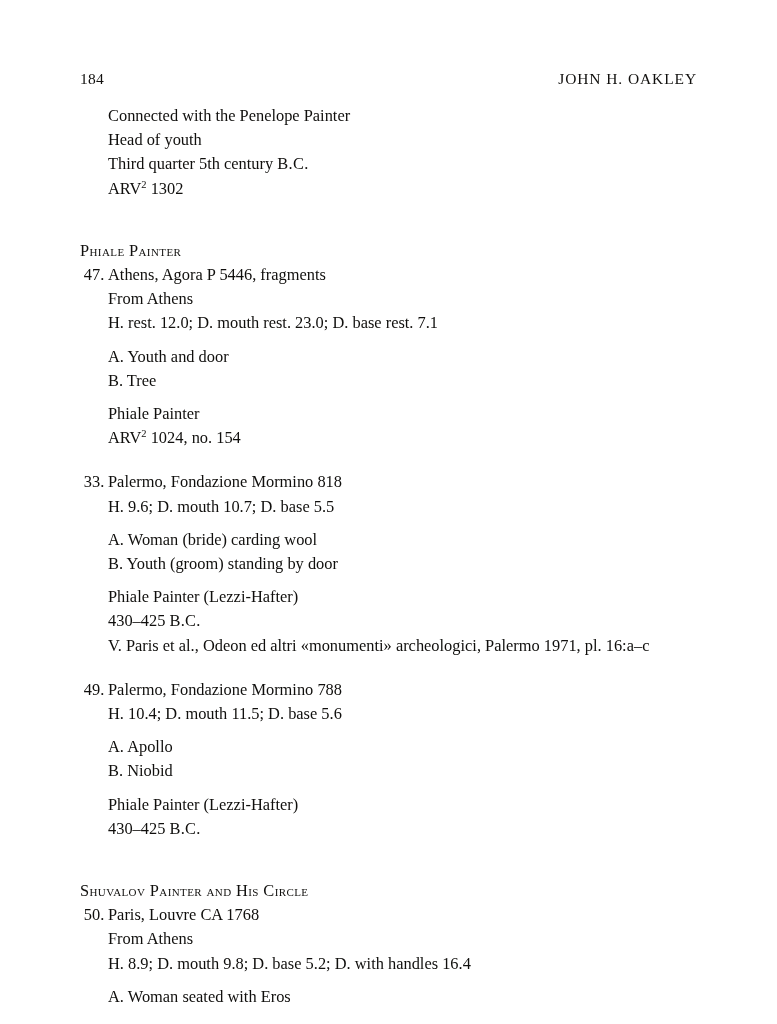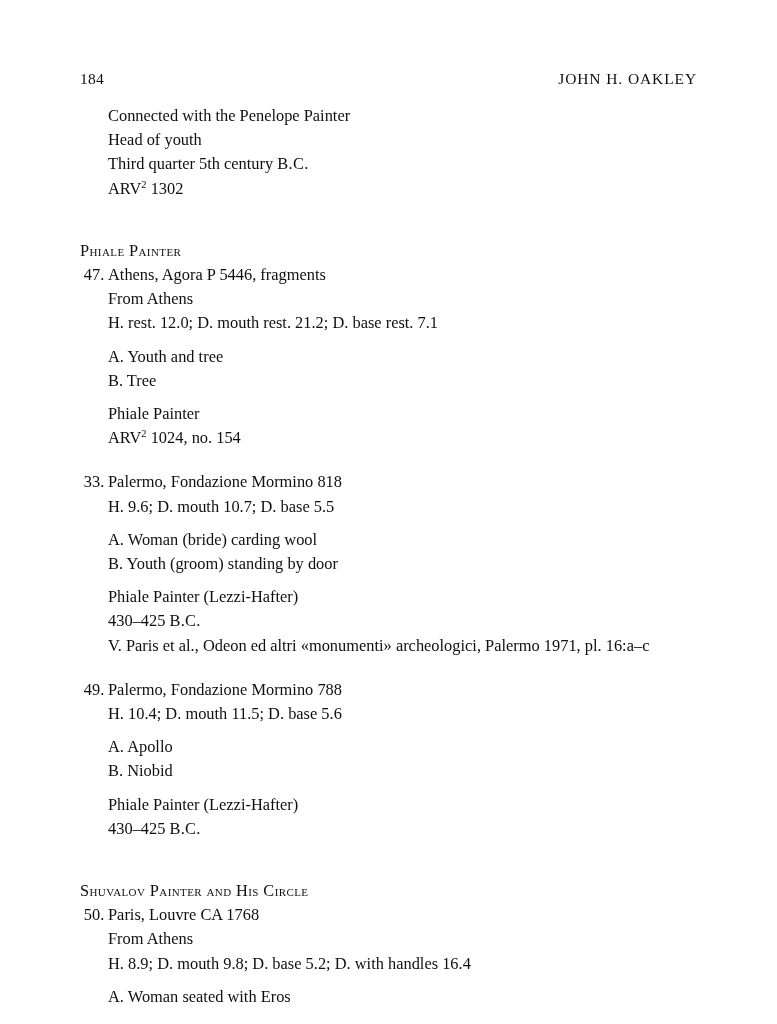--- a/index.html
+++ b/index.html
@@ -102,23 +102,23 @@
     <div class="line indent-1">Head of youth</div>
     <div class="line indent-1"><span>Third quarter 5th century </span><span class="sc">B.C.</span></div>
     <div class="line indent-1"><span class="ital">ARV</span><sup class="arv">2</sup> <span>1302</span></div>
 
     <div class="gap-xl"></div>
 
     <div class="section-head indent-0">Phiale Painter</div>
 
     <div class="line indent-0"><span class="entry-num">47.</span><span>Athens, Agora P 5446, fragments</span></div>
     <div class="line indent-1">From Athens</div>
-    <div class="line indent-1">H. rest. 12.0; D. mouth rest. 21.2; D. base rest. 7.1</div>
+    <div class="line indent-1">H. rest. 12.0; D. mouth rest. 23.0; D. base rest. 7.1</div>
     <div class="gap-sm"></div>
-    <div class="line indent-1">A. Youth and tree</div>
+    <div class="line indent-1">A. Youth and door</div>
     <div class="line indent-1">B. Tree</div>
     <div class="gap-sm"></div>
     <div class="line indent-1">Phiale Painter</div>
     <div class="line indent-1"><span class="ital">ARV</span><sup class="arv">2</sup> <span>1024, no. 154</span></div>
 
     <div class="gap-md"></div>
 
     <div class="line indent-0"><span class="entry-num">33.</span><span>Palermo, Fondazione Mormino 818</span></div>
     <div class="line indent-1">H. 9.6; D. mouth 10.7; D. base 5.5</div>
     <div class="gap-sm"></div>

